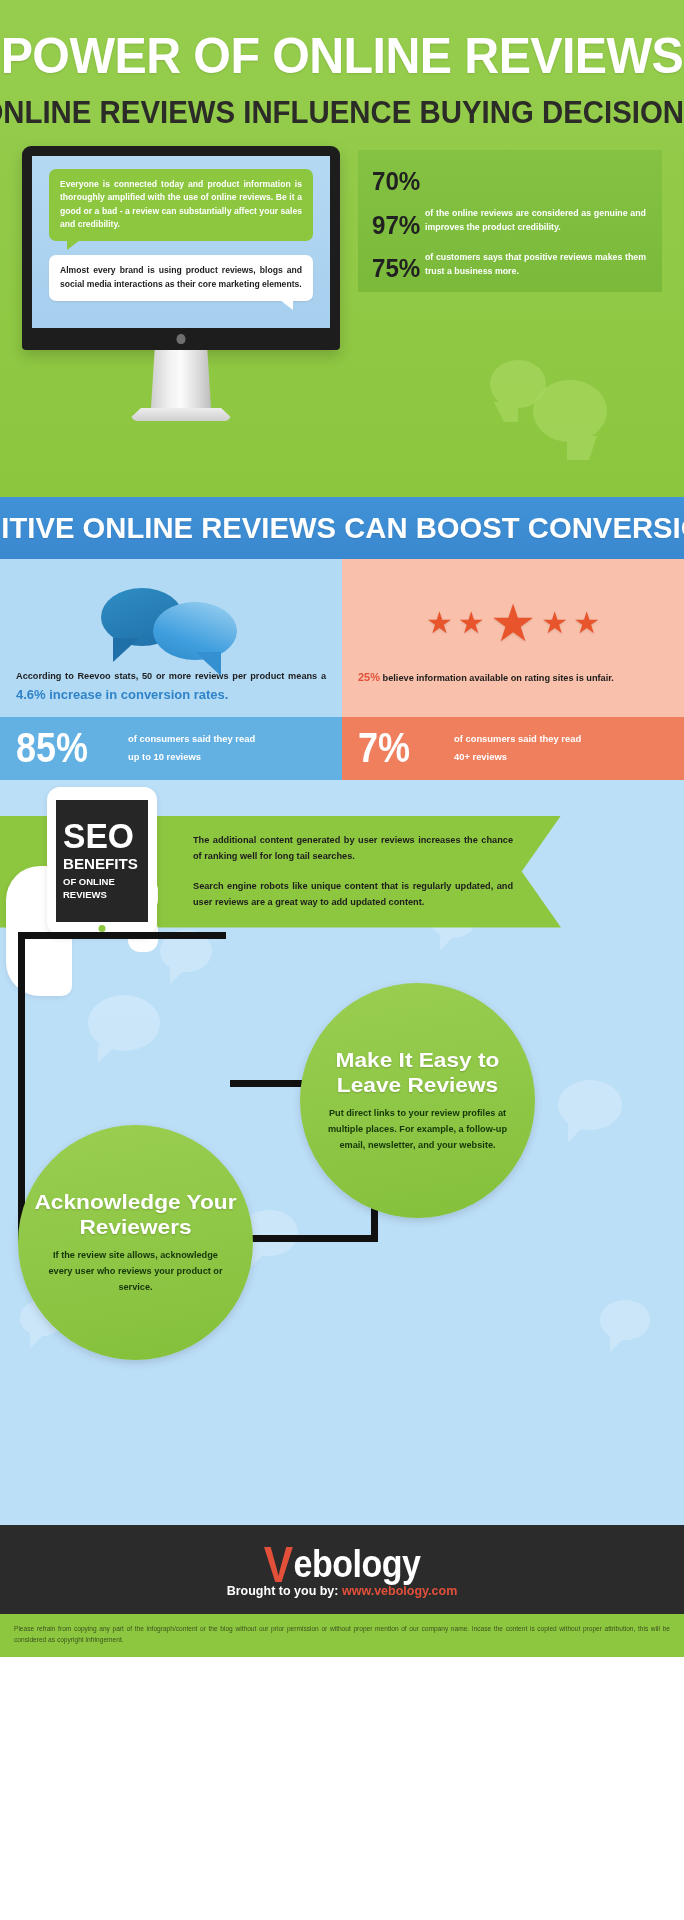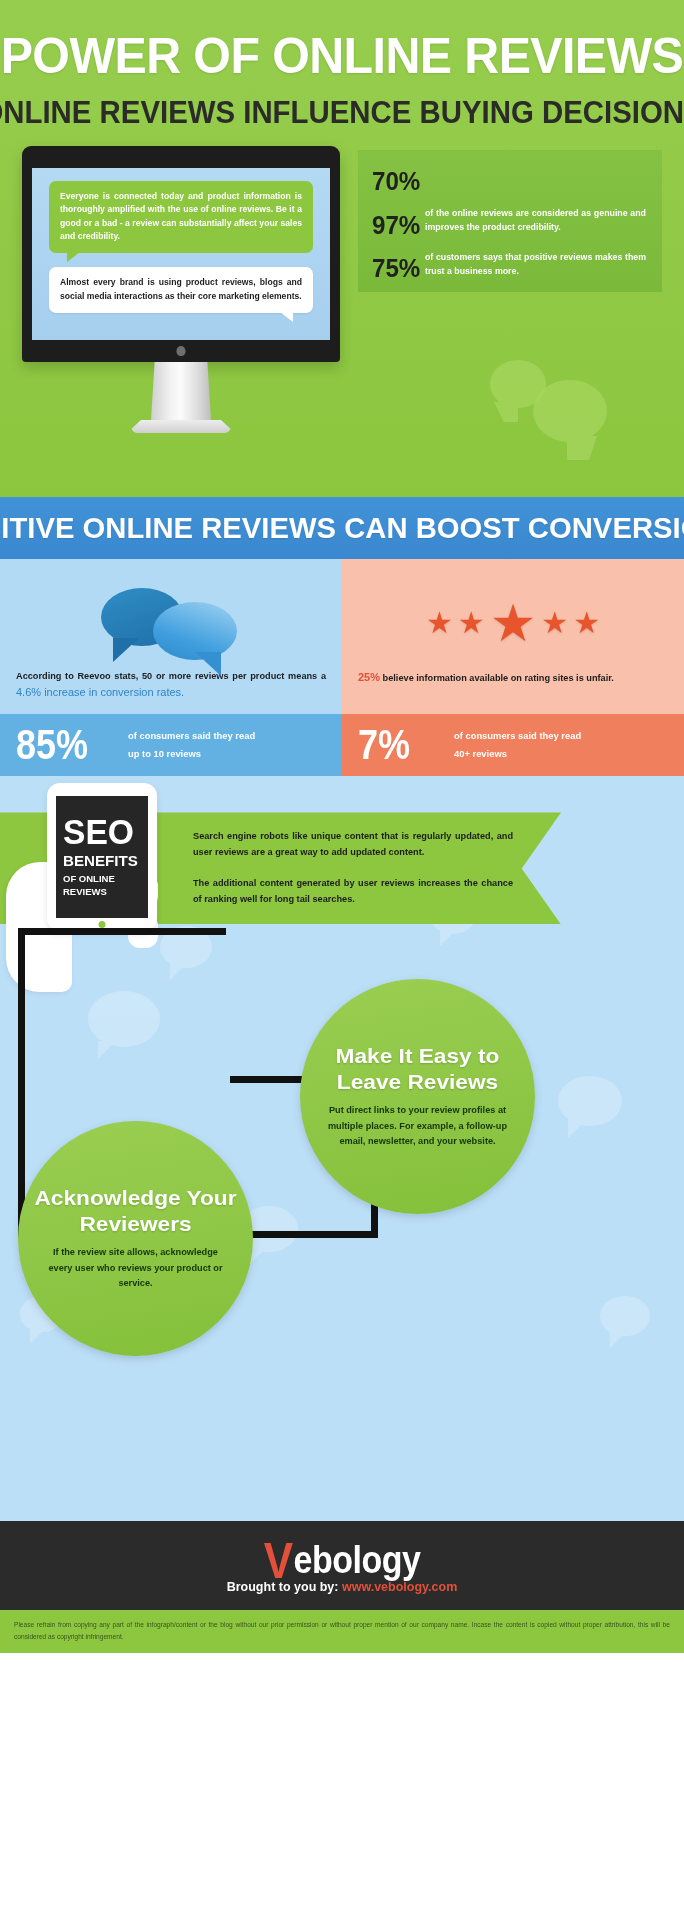--- a/index.html
+++ b/index.html
@@ -68,21 +68,20 @@
     box-shadow:0 6px 14px rgba(0,0,0,.18);
     position:relative;
   }
   .monitor-screen {
     background:#aed6f2;
     background:linear-gradient(180deg,#b4d9f3 0%,#a6cfee 100%);
     height:172px;
     padding:10px 11px;
     position:relative;
     overflow:hidden;
-    margin-top:12px;
   }
   .apple-dot{
     position:absolute; left:50%; transform:translateX(-50%); bottom:6px;
     width:9px;height:10px;background:#6f6f6f;border-radius:50% 50% 45% 45%;
   }
   .monitor-neck{
     width:60px;height:58px;margin:0 auto;
     background:linear-gradient(90deg,#cfcfcf 0%,#f2f2f2 32%,#fbfbfb 50%,#dcdcdc 78%,#bdbdbd 100%);
     clip-path:polygon(6% 0,94% 0,100% 100%,0 100%);
   }
@@ -150,21 +149,21 @@
     white-space:nowrap; letter-spacing:0px;
     text-shadow:0 1px 1px rgba(0,0,0,.12);
   }
 
   
   .sec-two{ display:flex; }
   .col-blue{ width:50%; background:#b3daf5; padding:18px 16px 12px 16px; }
   .col-peach{ width:50%; background:#f9c1ab; padding:18px 16px 12px 16px; }
   .icon-area{ height:92px; display:flex; align-items:center; justify-content:center; }
   .col-copy{ font-size:9.2px; line-height:1.62; font-weight:bold; color:#1d1d1d; text-align:justify; }
-  .hl-blue{ color:#2f84c8; font-weight:normal; font-size:11px; }
+  .hl-blue{ color:#2f84c8; font-weight:bold; font-size:13px; }
   .hl-red{ color:#e2503a; font-weight:bold; font-size:11px; }
 
   
   .bub-wrap{ position:relative; width:140px; height:78px; }
   .bub-dark{
     position:absolute; left:0; top:4px; width:82px; height:58px; border-radius:50%;
     background:linear-gradient(160deg,#2f8ec4 0%,#1f6fa8 100%);
   }
   .bub-dark::after{
     content:""; position:absolute; left:12px; bottom:-16px;
@@ -384,22 +383,22 @@
     <div class="flow-deco fd2"></div>
     <div class="flow-deco fd3"></div>
     <div class="flow-deco fd4"></div>
     <div class="flow-deco fd5"></div>
     <div class="flow-deco fd6"></div>
     <div class="flow-deco fd7"></div>
 
     <div class="seo-banner"></div>
 
     <div class="seo-copy">
+      <p>The additional content generated by user reviews increases the chance of ranking well for long tail searches.</p>
       <p>Search engine robots like unique content that is regularly updated, and user reviews are a great way to add updated content.</p>
-      <p>The additional content generated by user reviews increases the chance of ranking well for long tail searches.</p>
     </div>
 
     <div class="hand"></div>
     <div class="finger f1"></div>
     <div class="finger f2"></div>
 
     <div class="phone">
       <div class="phone-screen">
         <div class="seo-word">SEO</div>
         <div class="seo-benefits">BENEFITS</div>

